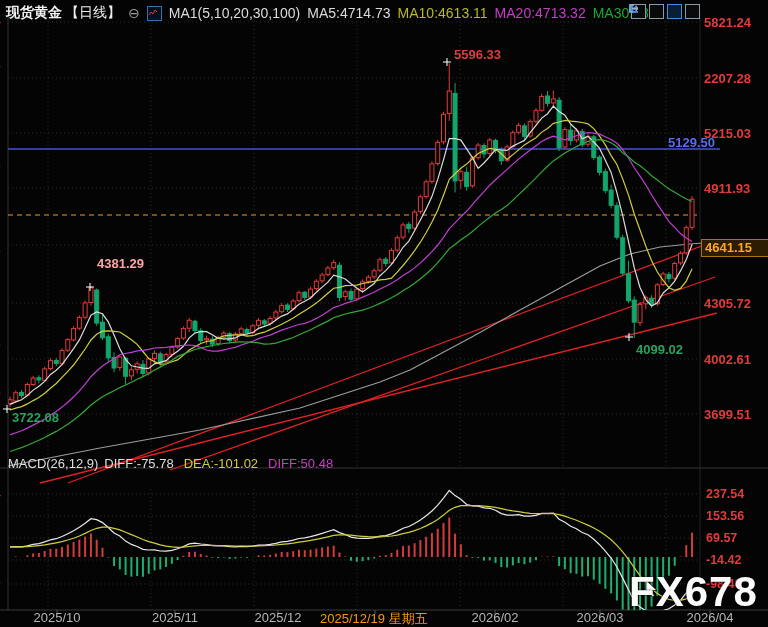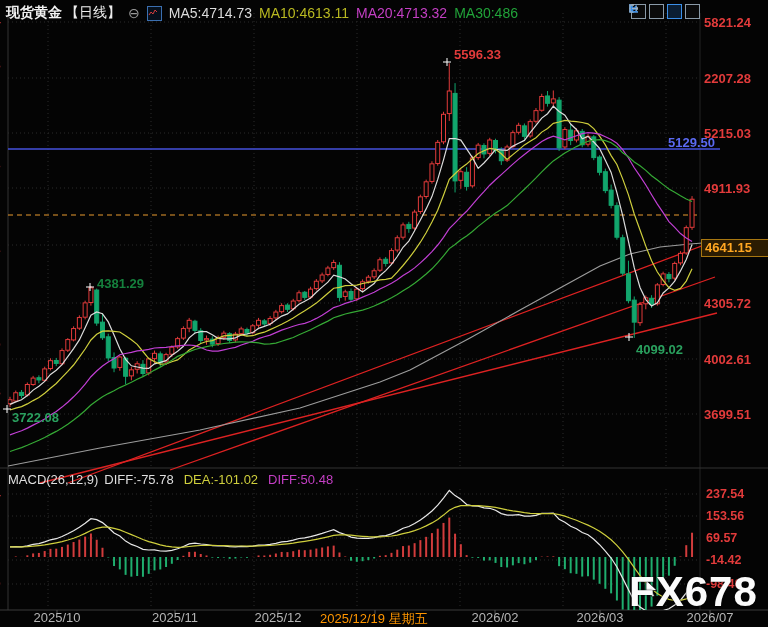--- a/index.html
+++ b/index.html
@@ -15,21 +15,21 @@
   #toolbar{position:absolute;right:68px;top:4px;display:flex;gap:1px;z-index:6;}
   .icon-box{width:13px;height:13px;border:1px solid #8a9aa8;margin-left:2px;display:flex;
             align-items:center;justify-content:center;background:#0a0a0a;}
   .icon-box.active{border-color:#3b8fe8;background:#0b1e33;}
   .axis-lbl{position:absolute;left:704px;color:#e23b3b;font-size:13px;font-weight:bold;z-index:4;}
   .macd-lbl{position:absolute;left:706px;color:#e23b3b;font-size:12.5px;font-weight:bold;z-index:4;}
   #pricebox{position:absolute;left:701px;width:64px;height:16px;background:#2b1c02;border:1px solid #a87711;
             color:#ffa722;font-size:13px;font-weight:bold;line-height:16px;padding-left:3px;z-index:5;}
   #bluelabel{position:absolute;color:#5b6af2;font-size:13px;font-weight:bold;z-index:5;}
   .annot{position:absolute;font-size:13px;font-weight:bold;z-index:5;}
-  #macdheader{position:absolute;left:8px;top:472px;font-size:13px;display:flex;gap:10px;z-index:5;align-items:flex-end;}
+  #macdheader{position:absolute;left:8px;top:456px;font-size:13px;display:flex;gap:10px;z-index:5;align-items:flex-end;}
   .datelbl{position:absolute;top:610px;width:110px;text-align:center;font-size:13px;color:#b5b5b5;z-index:5;}
   .datelbl.hot{color:#ff9600;border-bottom:1px solid #ff9600;padding-bottom:1px;}
   .frag{position:absolute;left:-6px;color:#e23b3b;font-size:12px;font-weight:bold;z-index:4;}
   #watermark{position:absolute;left:629px;top:568px;font-size:42px;font-weight:bold;color:#fbfbfb;
              letter-spacing:1px;z-index:7;text-shadow:0 0 2px #000;}
   svg{position:absolute;left:0;top:0;z-index:2;}
 </style>
 </head>
 <body>
 
@@ -37,20 +37,21 @@
 
   <div id="titlebar">
     <span class="t-sym">现货黄金</span>
       <span class="t-per" style="margin-left:-4px">【日线】</span>
     <span class="t-minus">⊖</span>
     <span style="display:inline-block;width:13px;height:13px;border:1px solid #3b6fb0;position:relative;background:#06101c;">
       <svg width="11" height="11" style="position:absolute;left:0;top:0;">
           <polyline points="1,8 3,5 5,7 7,3 9,5" stroke="#d23c3c" stroke-width="1" fill="none"></polyline>
         </svg>
     </span>
+    <span class="ma-w">MA1(5,10,20,30,100)</span>
     <span class="ma-w">MA5:4714.73</span>
     <span class="ma-y">MA10:4613.11</span>
     <span class="ma-m">MA20:4713.32</span>
     <span class="ma-g">MA30:486</span>
   </div>
 
   <div id="toolbar">
     <span class="icon-box">
       <svg width="9" height="9">
           <path d="M4,0 v9 M0,4.5 h9" stroke="#9fb2c2" stroke-width="1.6" stroke-dasharray="2 1.4" fill="none"></path>
@@ -533,30 +534,30 @@
     <div class="abs axis-lbl" style="top: 181px; text-align: center;">4911.93</div>
     <div class="abs axis-lbl" style="top: 296px; text-align: right;">4305.72</div>
     <div class="abs axis-lbl" style="top: 352px;">4002.61</div>
     <div class="abs axis-lbl" style="top: 407px;">3699.51</div>
     <div class="abs macd-lbl" style="top: 487px;">237.54</div>
     <div class="abs macd-lbl" style="top: 509px;">153.56</div>
     <div class="abs macd-lbl" style="top: 531px;">69.57</div>
     <div class="abs macd-lbl" style="top: 553px;">-14.42</div>
     <div class="abs macd-lbl" style="top: 577px;">-98.40</div>
     <div class="abs annot" style="left: 454px; top: 47px; color: rgb(226, 59, 59);">5596.33</div>
-    <div class="abs annot" style="left: 97px; top: 276px; color: #15803d;">4381.29</div>
+    <div class="abs annot" style="left: 97px; top: 256px; color: #fca5a5;">4381.29</div>
     <div class="abs annot" style="left: 12px; top: 410px; color: rgb(42, 160, 94);">3722.08</div>
     <div class="abs annot" style="left: 636px; top: 342px; color: rgb(42, 160, 94);">4099.02</div>
     <div class="abs datelbl" style="left: 2px;">2025/10</div>
     <div class="abs datelbl" style="left: 120px;">2025/11</div>
     <div class="abs datelbl" style="left: 223px;">2025/12</div>
     <div class="abs datelbl hot" style="left: 318px; width: auto; padding: 0px 2px;">2025/12/19 星期五</div>
     <div class="abs datelbl" style="left: 440px;">2026/02</div>
     <div class="abs datelbl" style="left: 545px;">2026/03</div>
-    <div class="abs datelbl" style="left: 655px;">2026/07</div>
+    <div class="abs datelbl" style="left: 655px;">2026/04</div>
     <div class="abs frag" style="top: 14px;">4</div>
     <div class="abs frag" style="top: 58px;">8</div>
     <div class="abs frag" style="top: 158px;">3</div>
     <div class="abs frag" style="top: 241px;">2</div>
     <div class="abs frag" style="top: 338px;">0</div>
     <div class="abs frag" style="top: 385px;">8</div>
     <div class="abs frag" style="top: 487px;">4</div>
     <div class="abs frag" style="top: 577px;">0</div>
   </div>
 

